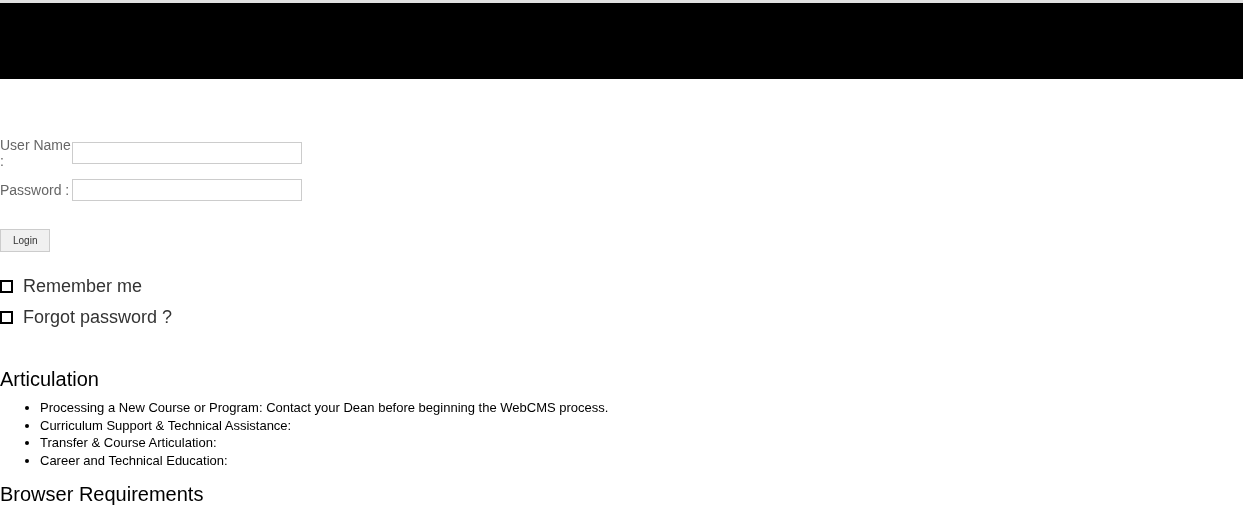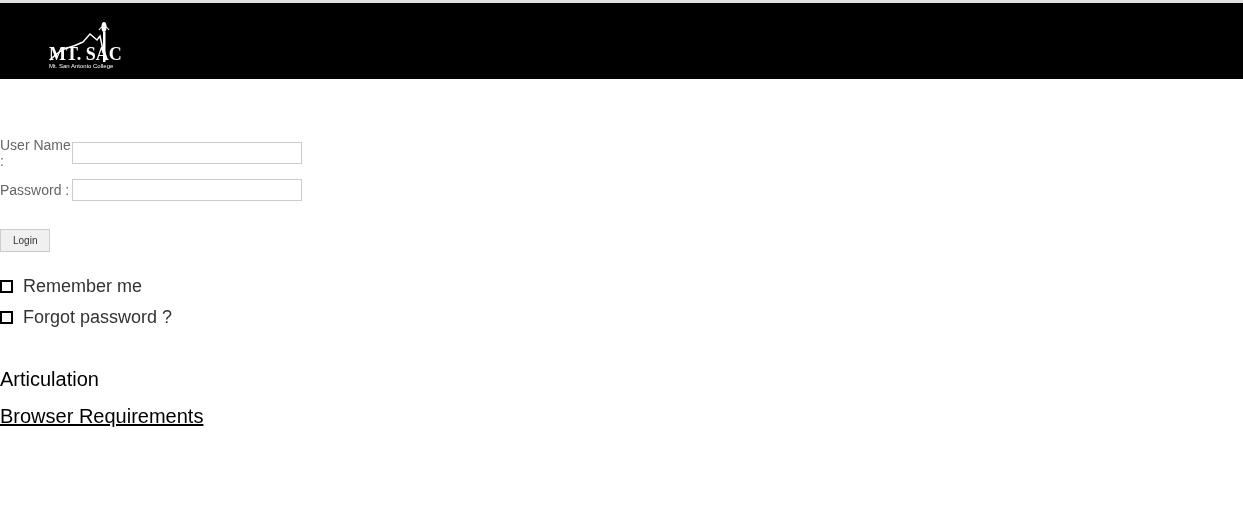--- a/index.html
+++ b/index.html
@@ -13,38 +13,28 @@
     .form-row { display: flex; align-items: center; margin-bottom: 10px; }
     .form-label { color: #666; font-size: 14px; width: 72px; text-align: left; }
     .form-input { width: 230px; height: 22px; border: 1px solid #ccc; padding: 2px 5px; font-size: 13px; }
     .login-btn { margin-top: 18px; margin-left: 0; padding: 5px 12px; background: #f0f0f0; border: 1px solid #ccc; font-size: 10px; cursor: pointer; color: #333; }
     .checkbox-row { display: flex; align-items: center; margin-top: 24px; margin-bottom: 10px; }
     .checkbox-row .checkbox { width: 13px; height: 13px; border: 2px solid #000; display: inline-block; margin-right: 10px; cursor: pointer; }
     .checkbox-label { font-size: 18px; color: #333; cursor: pointer; }
     .section-title { font-size: 20px; font-weight: normal; margin-top: 40px; margin-bottom: 8px; color: #000; }
     .bullet-list { list-style: disc; margin-left: 40px; }
     .bullet-list li { font-size: 13px; color: #000; line-height: 1.35; }
-    .section-title-2 { font-size: 20px; font-weight: normal; margin-top: 14px; margin-bottom: 12px; color: #000; text-decoration: underline; }
+    .section-title-2 { font-size: 20px; font-weight: normal; margin-top: 14px; margin-bottom: 12px; color: #000; }
   </style>
 </head>
 <body>
 
 <div class="top-border"></div>
 
 <div class="header">
-  <div class="logo">
-    <svg class="logo-svg" viewBox="0 0 82 58">
-      <path d="M 5 48 Q 15 38 22 36 Q 30 34 38 30 L 45 22 L 52 28 L 55 24 L 58 38 L 60 48" stroke="#fff" stroke-width="1.5" fill="none"></path>
-      <rect x="58" y="20" width="2.5" height="30" fill="#fff"></rect>
-      <ellipse cx="59" cy="15" rx="2.5" ry="5" fill="#fff"></ellipse>
-      <path d="M 54 18 Q 57 14 59 14 Q 61 14 64 18" stroke="#fff" stroke-width="1.2" fill="none"></path>
-      <text x="4" y="48" fill="#fff" font-family="serif" font-size="18" font-weight="bold">MT. SAC</text>
-      <text x="4" y="56" fill="#fff" font-family="Arial" font-size="6">Mt. San Antonio College</text>
-    </svg>
-  </div>
 </div>
 
 <div class="main">
 
   <div class="form-row">
     <label class="form-label">User Name :</label>
     <input type="text" class="form-input" value="" style="">
   </div>
 
   <div class="form-row">
@@ -58,16 +48,22 @@
     <span class="checkbox"></span>
     <span class="checkbox-label">Remember me</span>
   </div>
 
   <div class="checkbox-row" style="margin-top:0;">
     <span class="checkbox"></span>
     <span class="checkbox-label">Forgot password ?</span>
   </div>
 
   <h2 class="section-title">Articulation</h2>
+  <ul class="bullet-list">
+    <li>Processing a New Course or Program: Contact your Dean before beginning the WebCMS process.</li>
+    <li>Curriculum Support &amp; Technical Assistance:</li>
+    <li>Transfer &amp; Course Articulation:</li>
+    <li>Career and Technical Education:</li>
+  </ul>
 
   <h2 class="section-title-2">Browser Requirements</h2>
 
 </div>
 
 </body></html>

